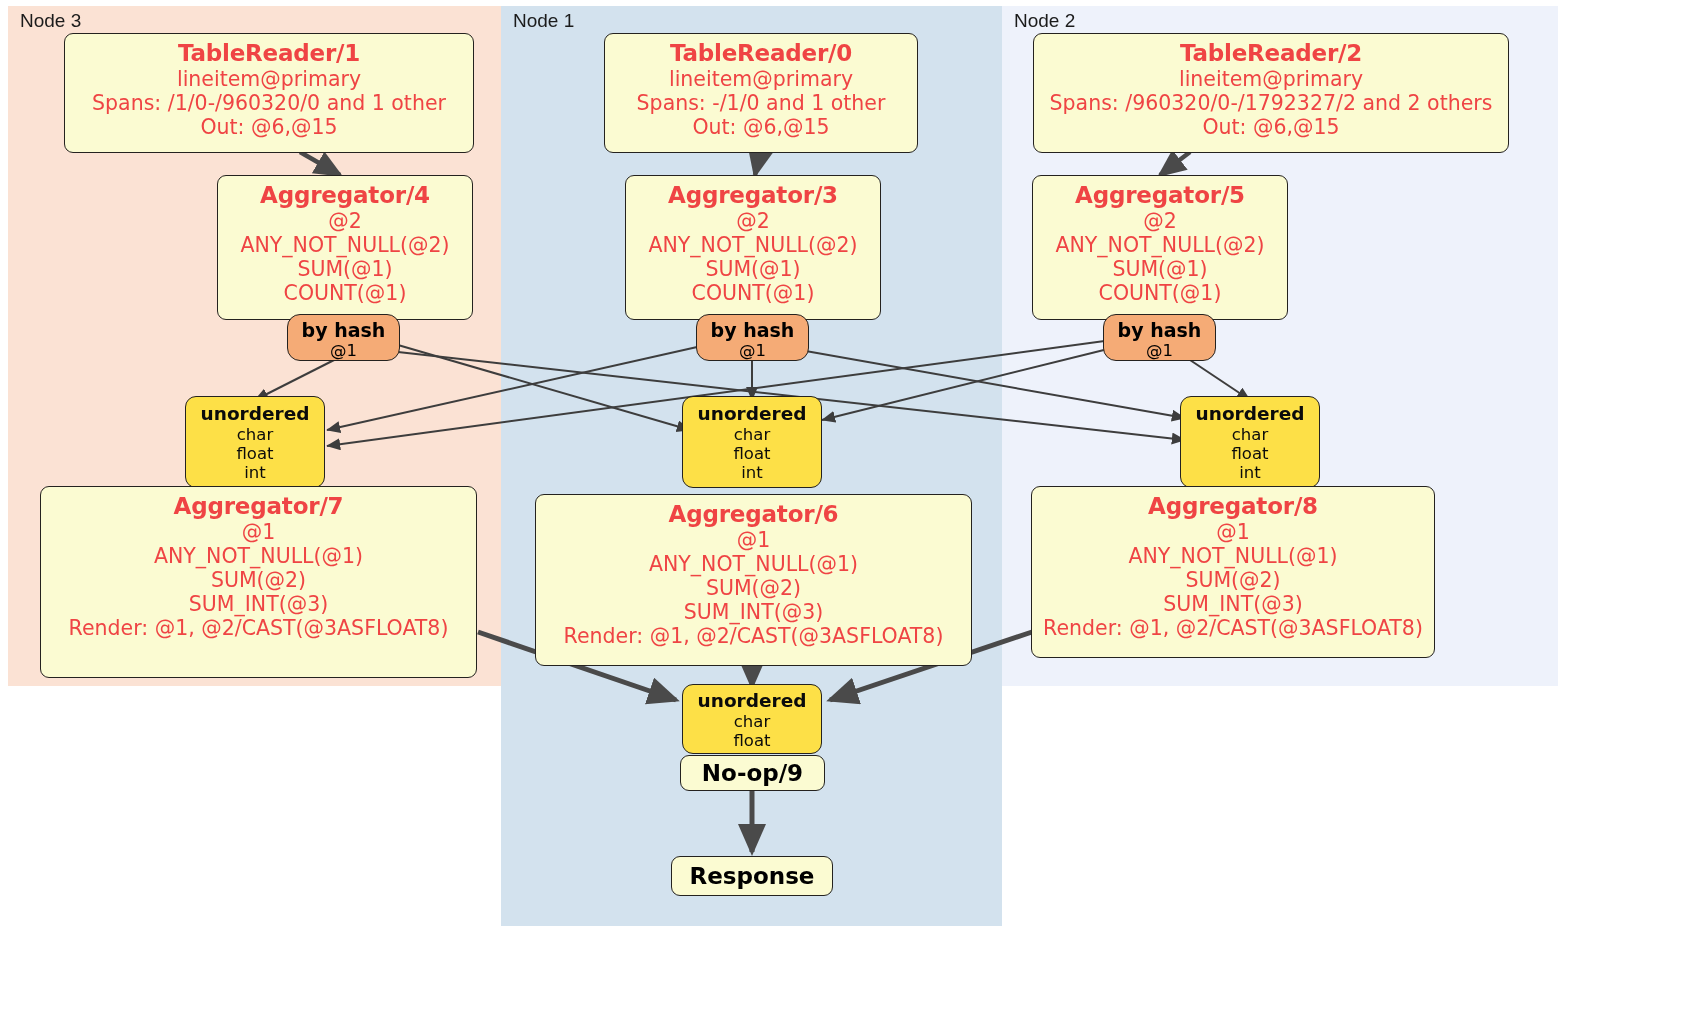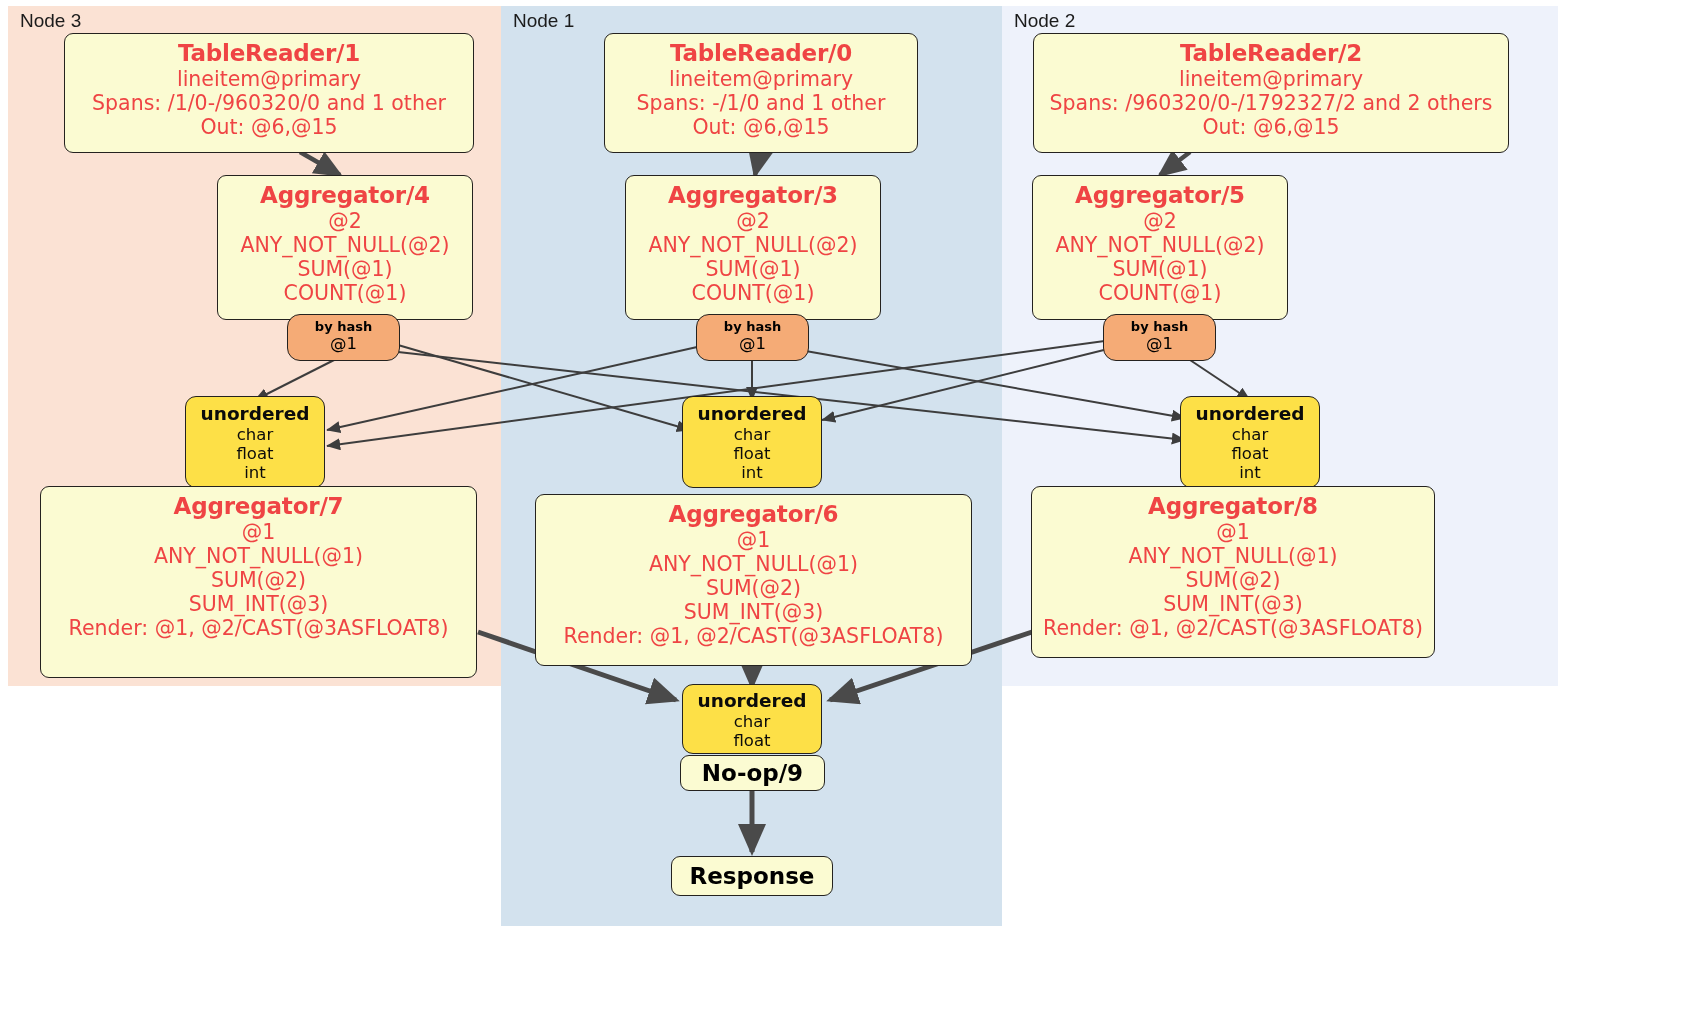--- a/index.html
+++ b/index.html
@@ -11,21 +11,21 @@
 
   svg.edges{position:absolute;left:0;top:0;width:1706px;height:1016px;overflow:visible;}
 
   .node{position:absolute;box-sizing:border-box;border:1.6px solid #24221f;border-radius:9px;
         text-align:center;line-height:1.17;}
   .proc{background:#fbfbd2;color:#ef4444;padding:6px 10px 8px 10px;}
   .proc .title{font-weight:bold;font-size:23px;letter-spacing:-.2px;}
   .proc .ln{font-size:20.5px;white-space:nowrap;}
 
   .router{background:#f5ab76;border:1.6px solid #24221f;border-radius:13px;}
-  .router .rtitle{font-weight:bold;font-size:13px;}
+  .router .rtitle{font-weight:bold;font-size:19px;}
   .router .rln{font-size:16.5px;}
 
   .sync{background:#fde047;border:1.6px solid #24221f;border-radius:11px;color:#0b0b0b;}
   .sync .stitle{font-weight:bold;font-size:18.5px;}
   .sync .sln{font-size:16.5px;}
 
   .pill{background:#fbfbd2;border:1.6px solid #24221f;border-radius:9px;
         display:flex;align-items:center;justify-content:center;}
   .pill .ptitle{font-weight:bold;font-size:23px;}
 

